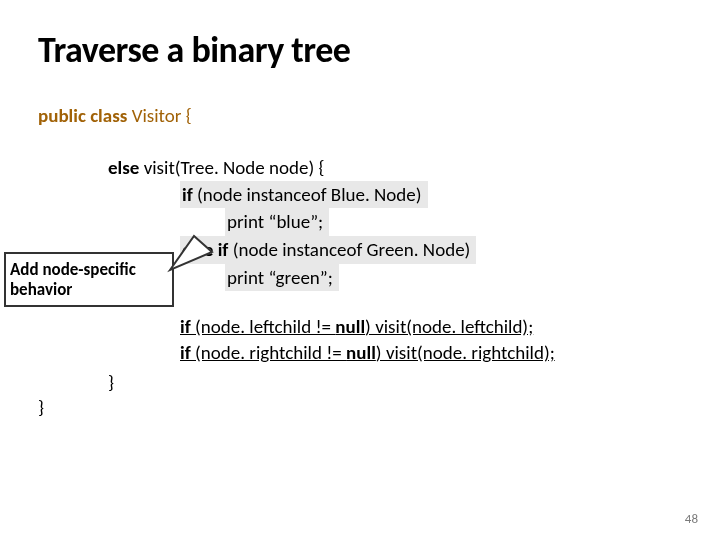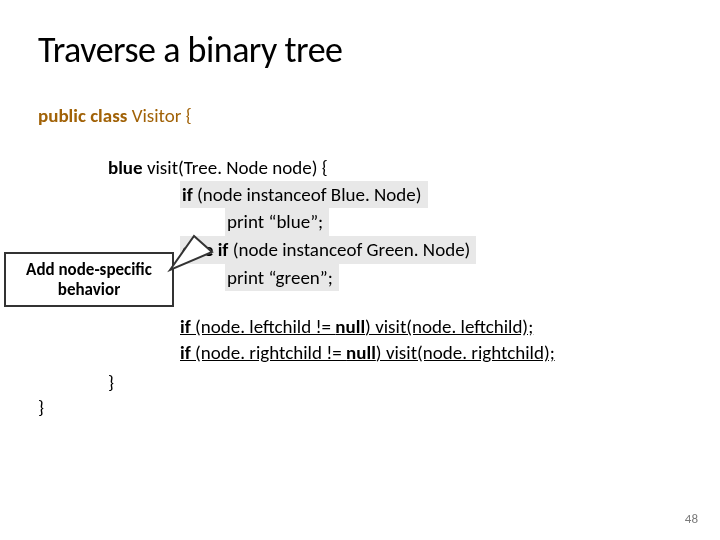--- a/index.html
+++ b/index.html
@@ -11,21 +11,21 @@
     position: relative;
     overflow: hidden;
   }
   .slide {
     padding: 28px 38px 0 38px;
     position: relative;
     height: 100%;
   }
   .title {
     font-size: 36px;
-    font-weight: 400;
+    font-weight: 700;
     color: #000;
     margin-bottom: 32px;
     letter-spacing: -0.5px;
   }
   .class-decl {
     font-size: 19px;
     color: #a16207;
     margin-bottom: 28px;
   }
   .bold { font-weight: 700; }
@@ -46,21 +46,21 @@
   .indent1 { margin-left: 72px; text-decoration: underline; }
   .indent2 { margin-left: 117px; }
   .callout {
     position: absolute;
     left: 4px;
     top: 252px;
     width: 170px;
     background: #fff;
     border: 2px solid #333;
     padding: 6px 4px;
-    text-align: center;
+    text-align: left;
     font-size: 17px;
     font-weight: 700;
     line-height: 1.15;
   }
   .callout-arrow {
     position: absolute;
     left: 152px;
     top: 228px;
     width: 0;
     height: 0;
@@ -98,21 +98,21 @@
 
   <h1 class="title">Traverse a binary tree</h1>
 
   <div class="class-decl">
     <span class="bold">public class </span><span>Visitor {</span>
   </div>
 
   <div class="code-area">
 
     <div class="code-line">
-      <span class="bold">blue </span><span>visit(Tree. Node node) {</span>
+      <span class="bold">else </span><span>visit(Tree. Node node) {</span>
     </div>
 
     <div class="code-line indent1">
       <span class="hl-block">
         <span class="bold">if </span><span>(node instanceof </span><span>Blue. Node)</span>
       </span>
     </div>
 
     <div class="code-line indent2">
       <span class="hl-block">print “blue”;</span>

